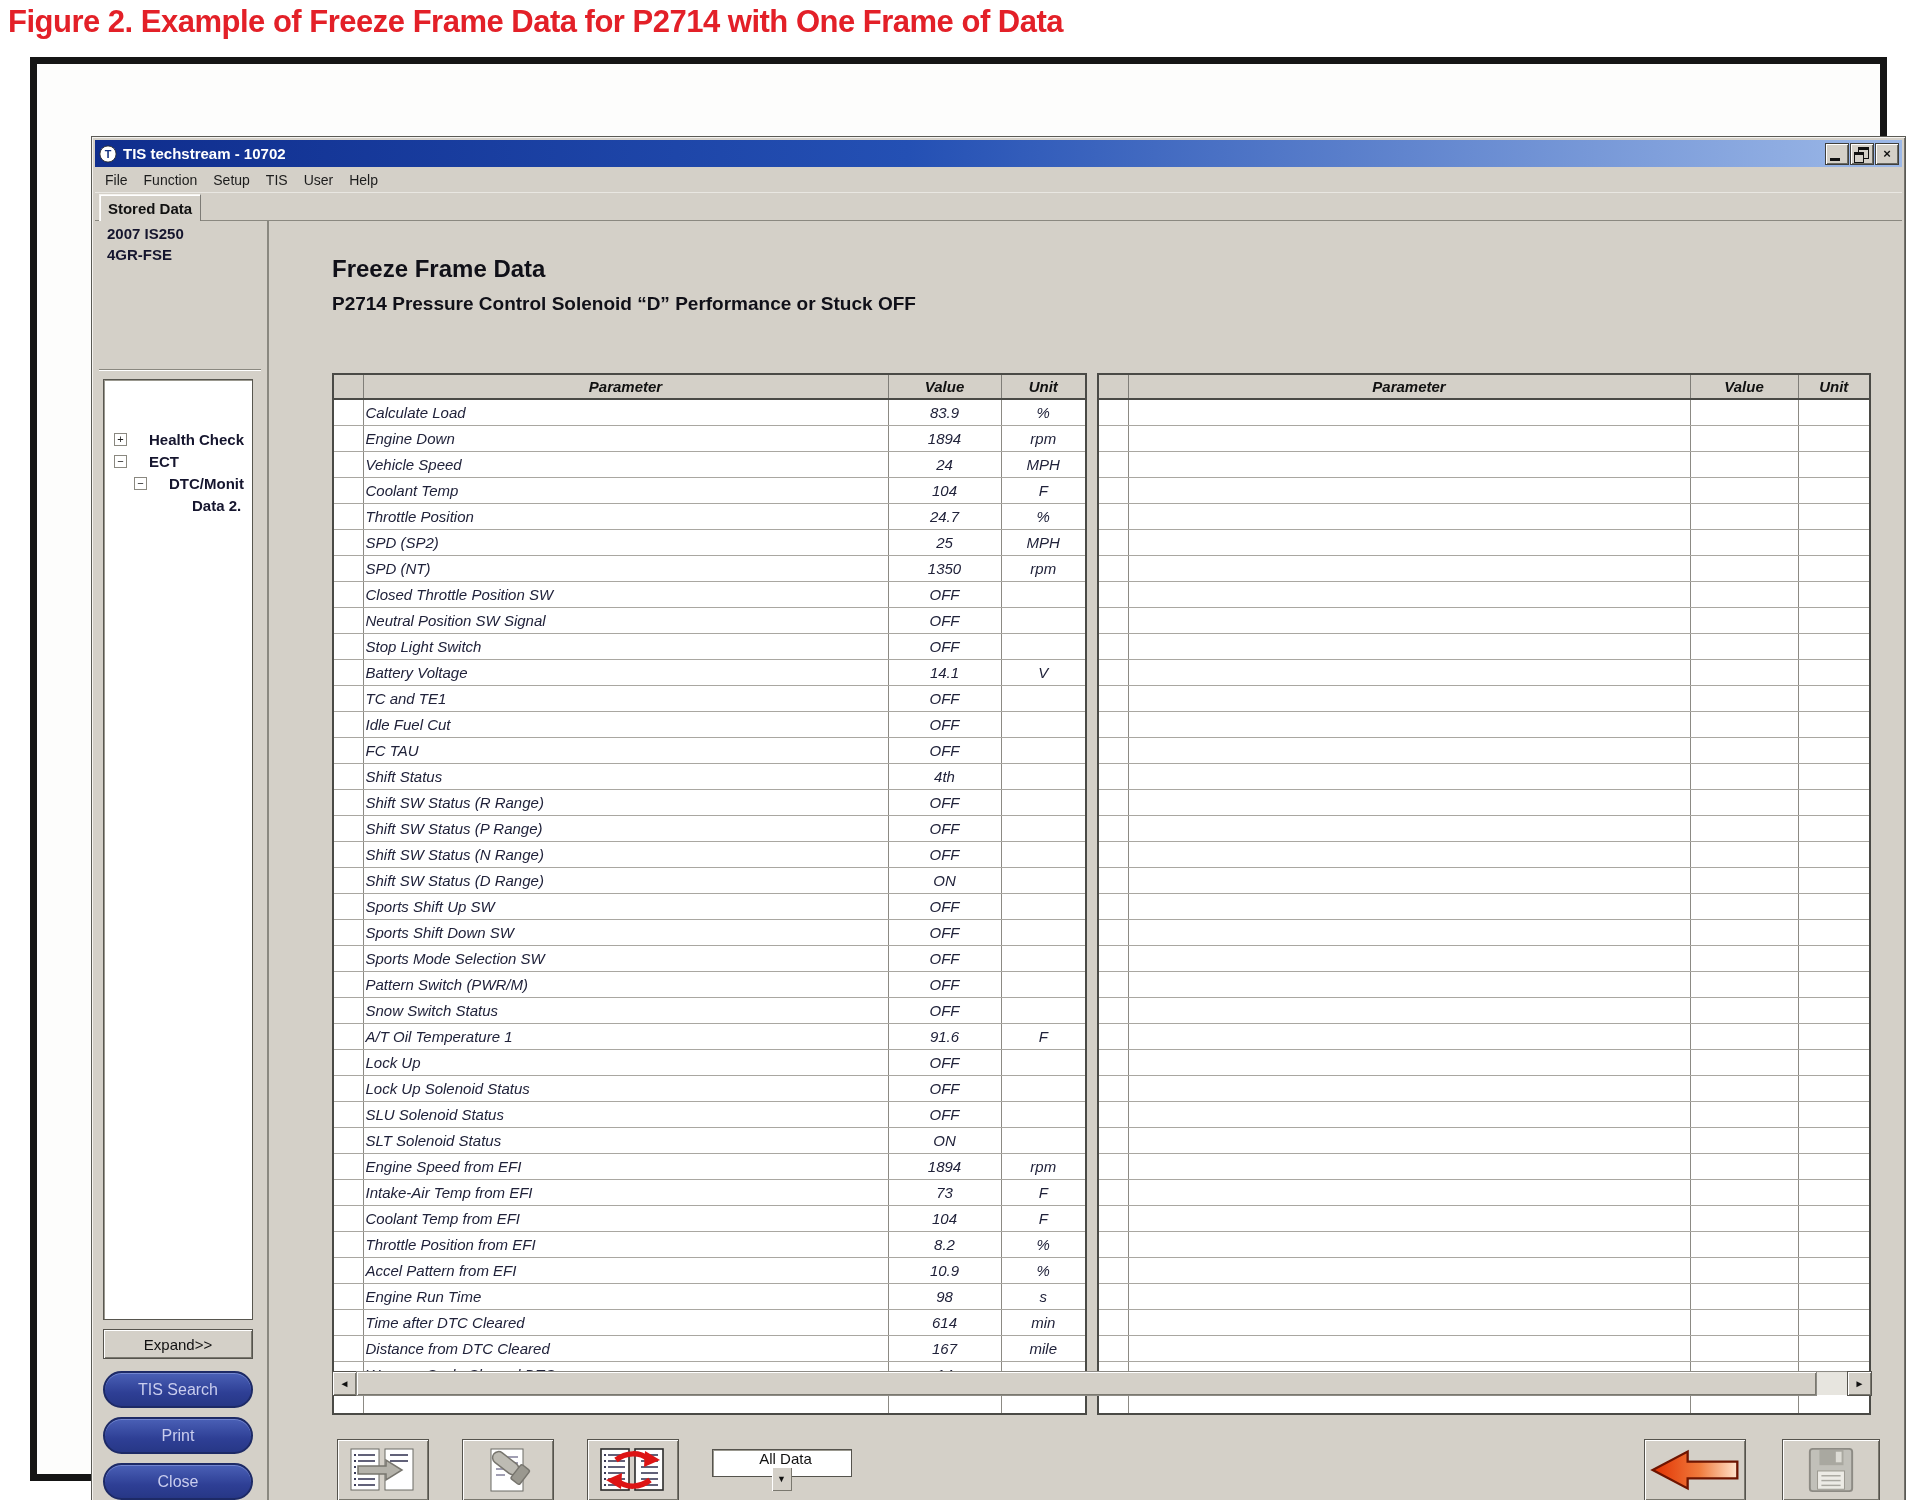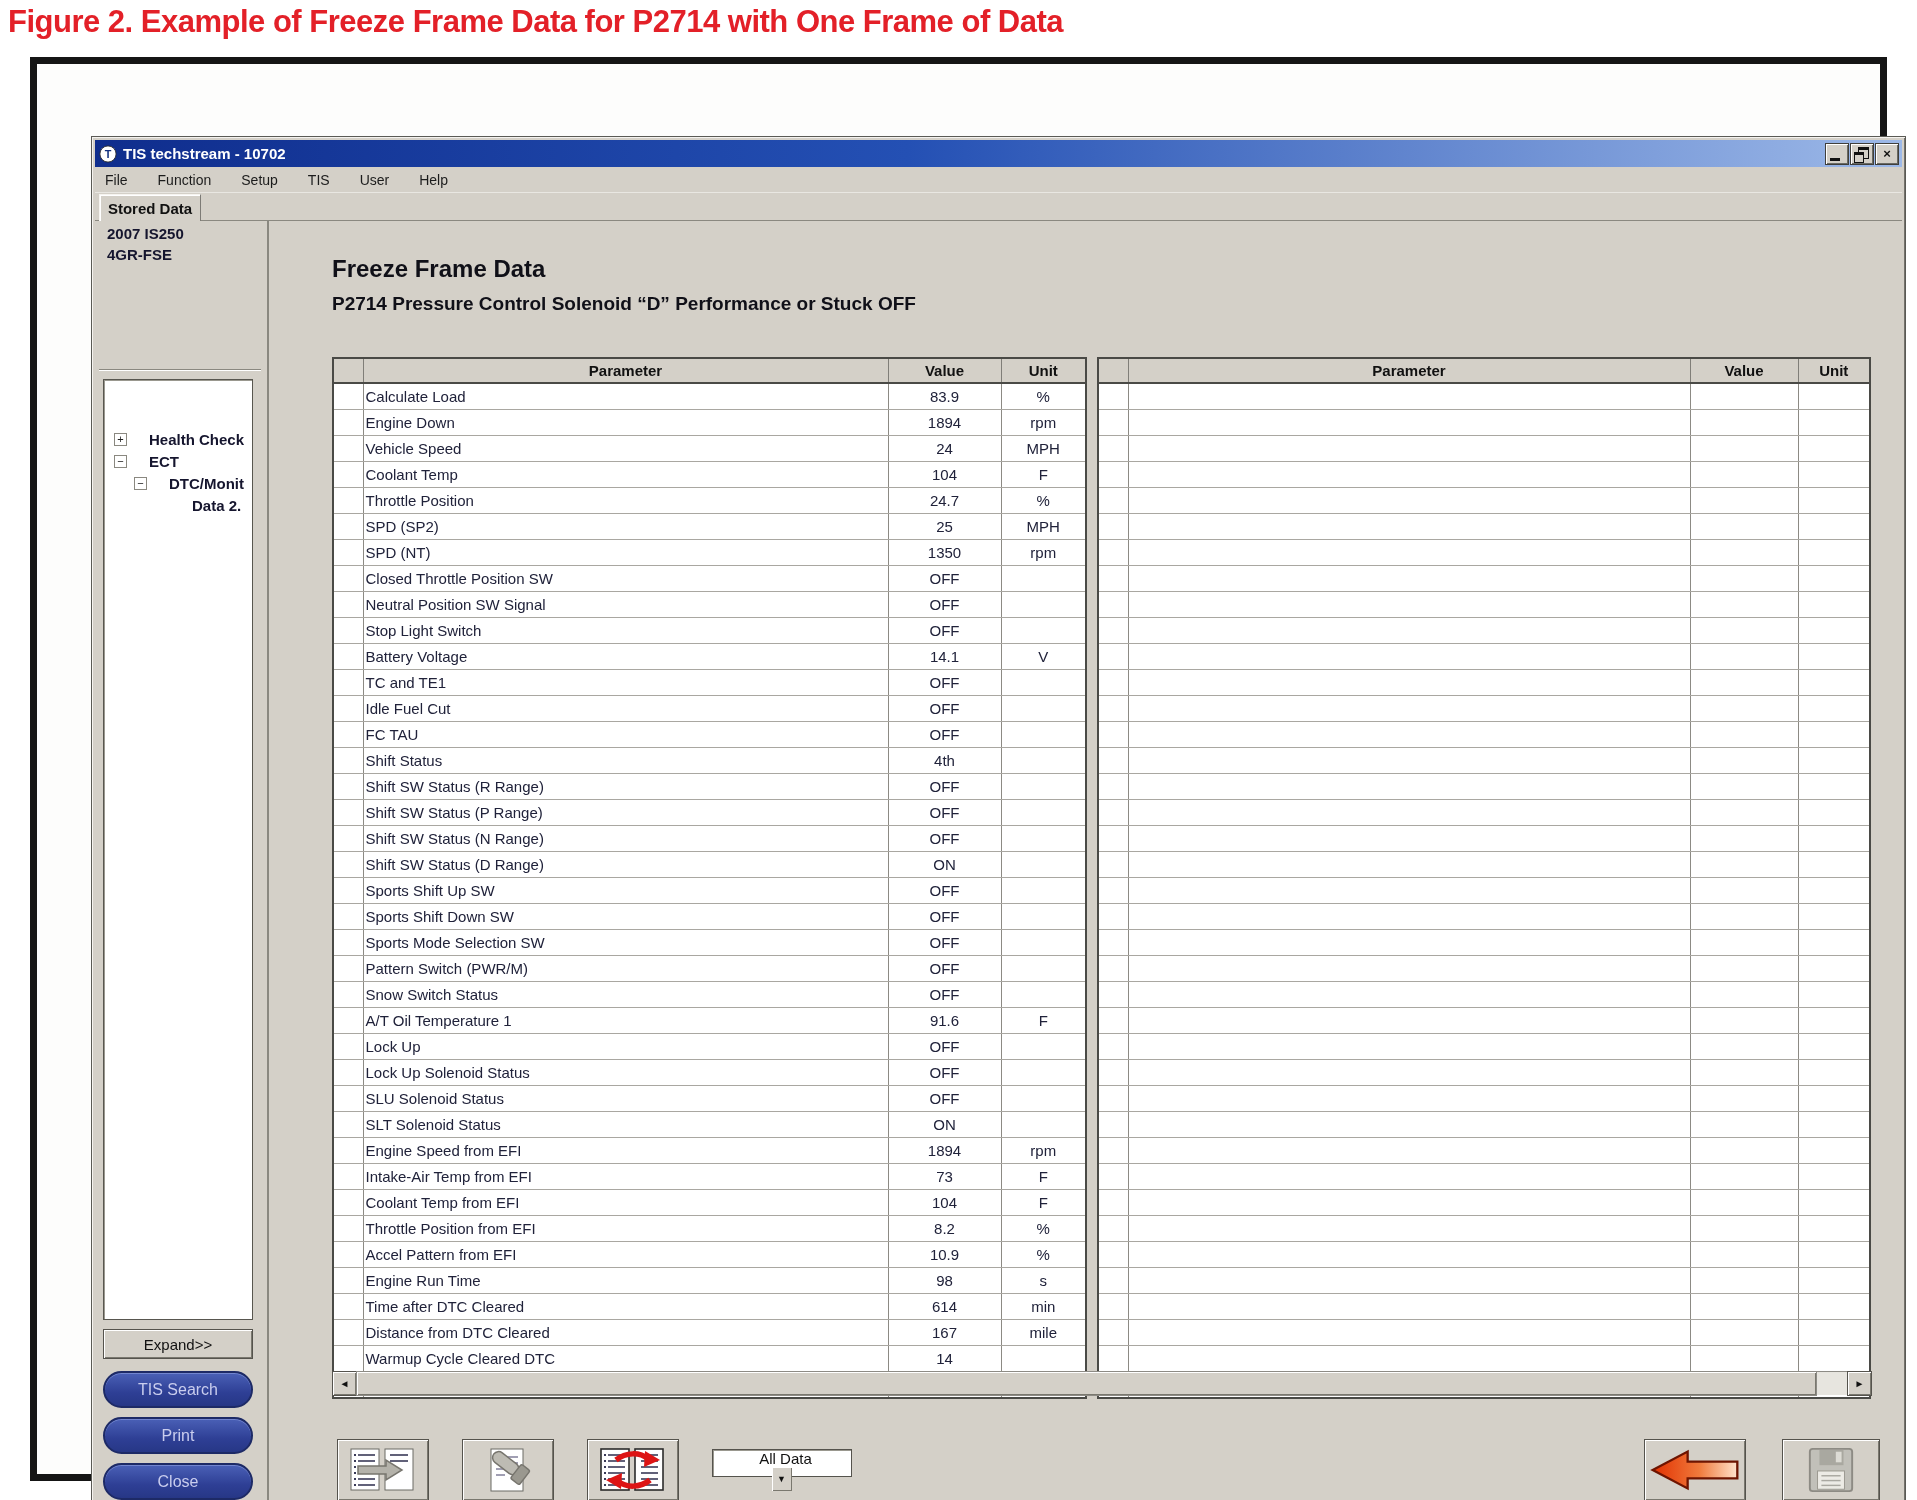--- a/index.html
+++ b/index.html
@@ -35,21 +35,21 @@
     width:22px;height:20px;margin-left:3px;background:#d4d0c8;
     box-shadow:inset 1px 1px 0 #fff, inset -1px -1px 0 #6a6a64, 0 0 0 1px #403f3b;
     display:flex;align-items:center;justify-content:center;
     font-size:13px;font-weight:bold;color:#111;position:relative;
   }
   .glyph-min{position:absolute;left:4px;bottom:3px;width:10px;height:3px;background:#111;}
   .glyph-restore{position:relative;width:9px;height:8px;border:1.5px solid #111;border-top-width:3px;background:transparent;margin-left:3px;margin-bottom:2px;}
   .glyph-restore::before{content:"";position:absolute;left:-5px;top:2px;width:8px;height:7px;border:1.5px solid #111;border-top-width:3px;background:#d4d0c8;}
   .menubar{
     position:absolute;left:3px;top:30px;right:3px;height:25px;
-    display:flex;align-items:center;gap:30px;padding:0 10px;
+    display:flex;align-items:center;gap:16px;padding:0 10px;
     font-size:14px;color:#1c1c1c;border-bottom:1px solid #e9e7e2;
   }
   .menu-item{white-space:nowrap;}
   .tabstrip{position:absolute;left:3px;top:55px;right:3px;height:29px;}
   .tab{
     position:absolute;left:4px;top:2px;width:100px;height:27px;
     background:#d4d0c8;border:1px solid #7d7b76;border-bottom:none;
     border-top-color:#f6f4f0;border-left-color:#f6f4f0;
     box-shadow:inset 1px 1px 0 #fff;
     display:flex;align-items:center;justify-content:center;
@@ -86,21 +86,21 @@
     background:linear-gradient(#4a60b6,#2e3f95 60%,#273786);
     border:2px solid #1d2a66;color:#c9cdee;
     display:flex;align-items:center;justify-content:center;
     font-size:16px;box-shadow:inset 0 1px 0 #7285cf;box-sizing:border-box;
   }
   .pill-1{top:1150px;} .pill-2{top:1196px;} .pill-3{top:1242px;}
   
   .main{position:absolute;left:174px;top:0;right:0;bottom:0;}
   .h1{position:absolute;left:63px;top:34px;font-size:24px;font-weight:bold;color:#101018;white-space:nowrap;}
   .h2{position:absolute;left:63px;top:72px;font-size:19px;font-weight:bold;color:#101018;white-space:nowrap;}
-  .tablewrap{position:absolute;top:136px;}
+  .tablewrap{position:absolute;top:152px;font-style:italic;}
   .lt{left:63px;width:755px;} .rt{left:828px;width:772px;}
   table.grid{border-collapse:collapse;table-layout:fixed;width:100%;background:#fff;border:2px solid #4a4a46;}
   table.grid th{
     height:23px;background:#d4d0c8;font-size:15px;font-weight:bold;color:#111;
     border:1px solid #807e78;border-bottom:2px solid #4a4a46;padding:0;
   }
   table.grid td{
     height:25px;border:1px solid #a9a7a1;border-left:1px solid #8c8a84;border-right:1px solid #8c8a84;
     font-size:15px;color:#20223a;padding:0 2px;overflow:hidden;white-space:nowrap;
   }

